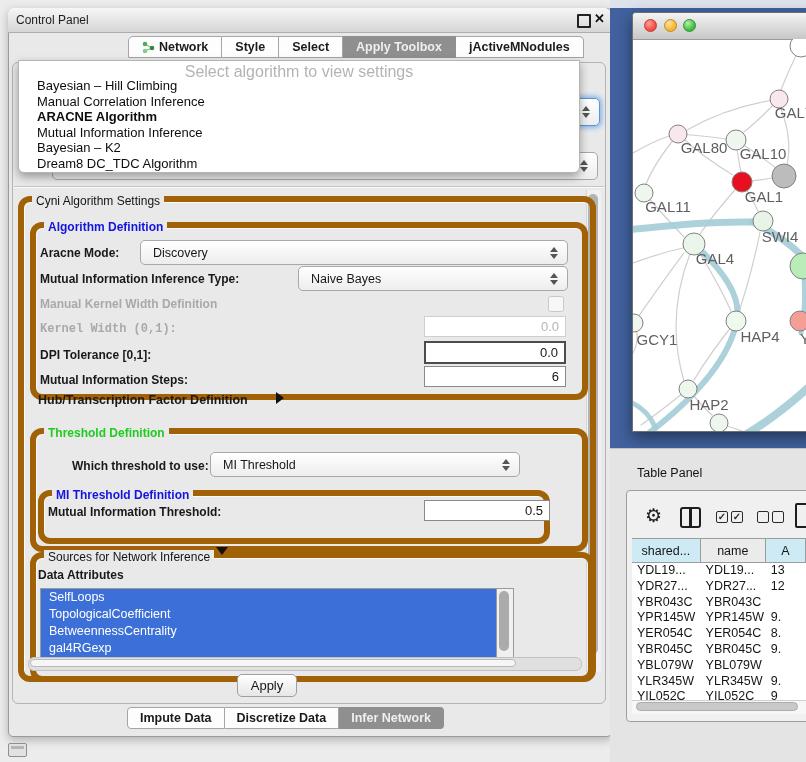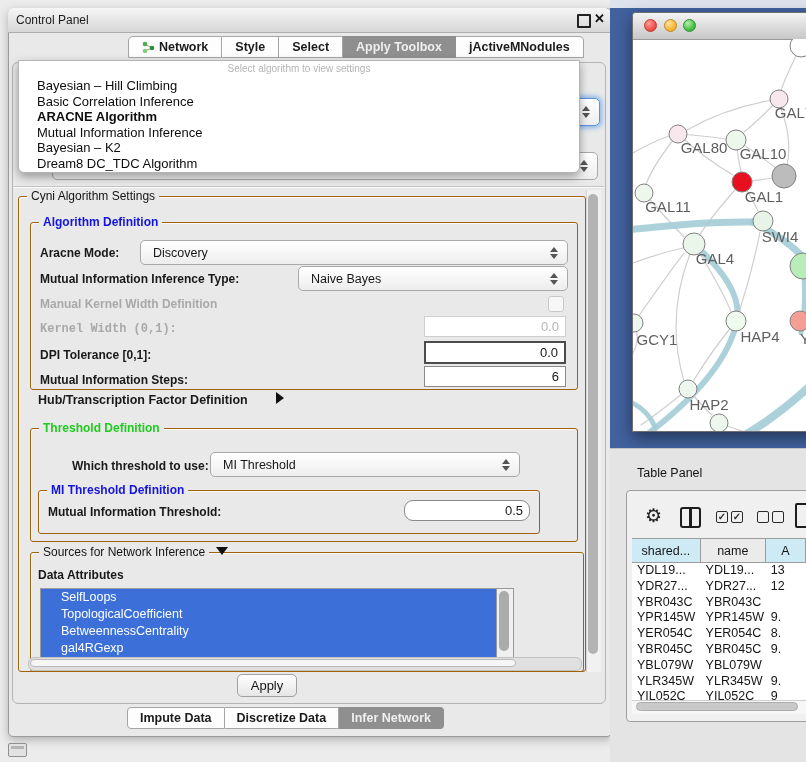--- a/index.html
+++ b/index.html
@@ -41,47 +41,47 @@
   .spin .up{border-bottom:5px solid #555;}
   .spin .dn{border-top:5px solid #555;}
   #combo-focus{left:60px;top:98px;width:540px;height:28px;border-color:#5b94d6;
          box-shadow:0 0 5px 2px #87b6e8;}
   #combo-ghost{left:52px;top:152px;width:546px;height:28px;color:#c9c9c9;}
 
   
   #popup{left:18px;top:60px;width:560px;height:111px;background:#ffffff;
          border:1px solid #b5b5b5;border-radius:0 0 6px 6px;
          box-shadow:0 4px 10px rgba(0,0,0,.35);z-index:30;overflow:hidden;}
-  #popup-placeholder{text-align:center;color:#b4b4b4;font-size:10px;height:15px;padding-top:2px;}
+  #popup-placeholder{text-align:center;color:#b4b4b4;font-size:16px;height:15px;padding-top:2px;}
   .menu-item{font-size:13px;height:15.6px;line-height:15.6px;padding-left:18px;color:#0d0d0d;}
   .menu-item.bold{font-weight:bold;}
 
   
   #vscroll{left:586px;top:190px;width:14px;height:482px;background:#f1f1f1;border-left:1px solid #d6d6d6;}
   #vscroll-thumb{left:588px;top:194px;width:10px;height:460px;background:#b3b3b3;border-radius:5px;}
 
   
-  .grp{border:1px solid #a16207;border-radius:3px;box-shadow:inset 1px 1px 0 rgba(255,255,255,.75);}
+  .grp{border:6px solid #a16207;border-radius:12px;box-shadow:inset 1px 1px 0 rgba(255,255,255,.75);}
   .grp-title{position:absolute;top:-8px;left:8px;background:#e9e9e9;padding:0 4px;
              font-size:12px;white-space:nowrap;}
   .t-black{color:#141414;} .t-blue{color:#1414e0;font-weight:600;} .t-green{color:#1ecb1e;font-weight:600;}
   .lbl{font-size:12px;font-weight:bold;color:#191919;white-space:nowrap;}
   .lbl.dis{color:#a9a9a9;}
   .field{background:#ffffff;border:1px solid #8a8a8a;font-size:13px;text-align:right;
          padding-right:6px;box-sizing:border-box;line-height:19px;}
   .field.focus{border:2px solid #4c4c4c;line-height:19px;}
   .field.dis{border:1px solid #cfcfcf;color:#b5b5b5;}
   .tri-right{width:0;height:0;border-top:6px solid transparent;border-bottom:6px solid transparent;border-left:8px solid #111;}
   .tri-down{width:0;height:0;border-left:6px solid transparent;border-right:6px solid transparent;border-top:8px solid #111;}
   #mkw-check{left:548px;top:296px;width:14px;height:14px;border:1px solid #c9c9c9;border-radius:3px;background:#f7f7f7;}
 
   
   #attr-list{left:40px;top:588px;width:456px;height:68px;background:#ffffff;
              border:1px solid #9a9a9a;border-right:none;overflow:hidden;}
-  .attr-item{background:#3c70d8;color:#ffffff;font-size:12.5px;height:17px;line-height:17px;padding-left:20px;}
+  .attr-item{background:#3c70d8;color:#ffffff;font-size:12.5px;height:17px;line-height:17px;padding-left:8px;}
   #attr-vscroll{left:496px;top:588px;width:16px;height:68px;background:#f0f0f0;border:1px solid #9a9a9a;}
   #attr-vthumb{left:499px;top:591px;width:10px;height:60px;background:#ababab;border-radius:5px;}
   #attr-hscroll{left:28px;top:657px;width:552px;height:12px;background:#e0e0e0;
                 border:1px solid #c2c2c2;border-radius:6px;}
   #attr-hthumb{left:30px;top:659px;width:486px;height:8px;background:#f6f6f6;border:1px solid #b9b9b9;border-radius:5px;box-sizing:border-box;}
 
   #apply-btn{left:237px;top:674px;width:58px;height:21px;border:1px solid #a0a0a0;border-radius:5px;
              background:linear-gradient(#ffffff,#e6e6e6);font-size:13px;text-align:center;line-height:21px;}
 
   #bottom-tabs{left:127px;top:707px;height:22px;}
@@ -229,21 +229,21 @@
     <span>MI Threshold</span>
     <span class="spin">
         <i class="up"></i>
         <i class="dn"></i>
       </span>
   </div>
   <div class="abs grp" style="left:38px;top:490px;width:500px;height:42px;">
     <span class="grp-title t-blue">MI Threshold Definition</span>
   </div>
   <div class="abs lbl" style="left:48px;top:505px;">Mutual Information Threshold:</div>
-  <div class="abs field" style="left:404px;top:500px;width:126px;height:21px;border-radius:9px;">0.5</div>
+  <div class="abs field" style="left:424px;top:500px;width:126px;height:21px;">0.5</div>
 
   <div class="abs grp" style="left:30px;top:552px;width:552px;height:118px;">
     <span class="grp-title t-black">Sources for Network Inference</span>
   </div>
   <div class="abs tri-down" style="left:216px;top:547px;"></div>
   <div class="abs lbl" style="left:38px;top:568px;">Data Attributes</div>
   <div class="abs" id="attr-list">
       <div class="attr-item">SelfLoops</div>
       <div class="attr-item">TopologicalCoefficient</div>
       <div class="attr-item">BetweennessCentrality</div>
@@ -263,21 +263,21 @@
     </div>
 
   <div class="abs" id="dock-icon">
       <i></i>
     </div>
 
   <div class="abs" id="popup">
     <div id="popup-placeholder">Select algorithm to view settings</div>
     <div id="popup-items">
         <div class="menu-item">Bayesian – Hill Climbing</div>
-        <div class="menu-item">Basic Correlation Inference</div>
+        <div class="menu-item">Manual Correlation Inference</div>
         <div class="menu-item bold">ARACNE Algorithm</div>
         <div class="menu-item">Mutual Information Inference</div>
         <div class="menu-item">Bayesian – K2</div>
         <div class="menu-item">Dream8 DC_TDC Algorithm</div>
       </div>
   </div>
 
   <div class="abs" id="desktop-blue"></div>
   <div class="abs" id="desktop-topstrip"></div>
 

